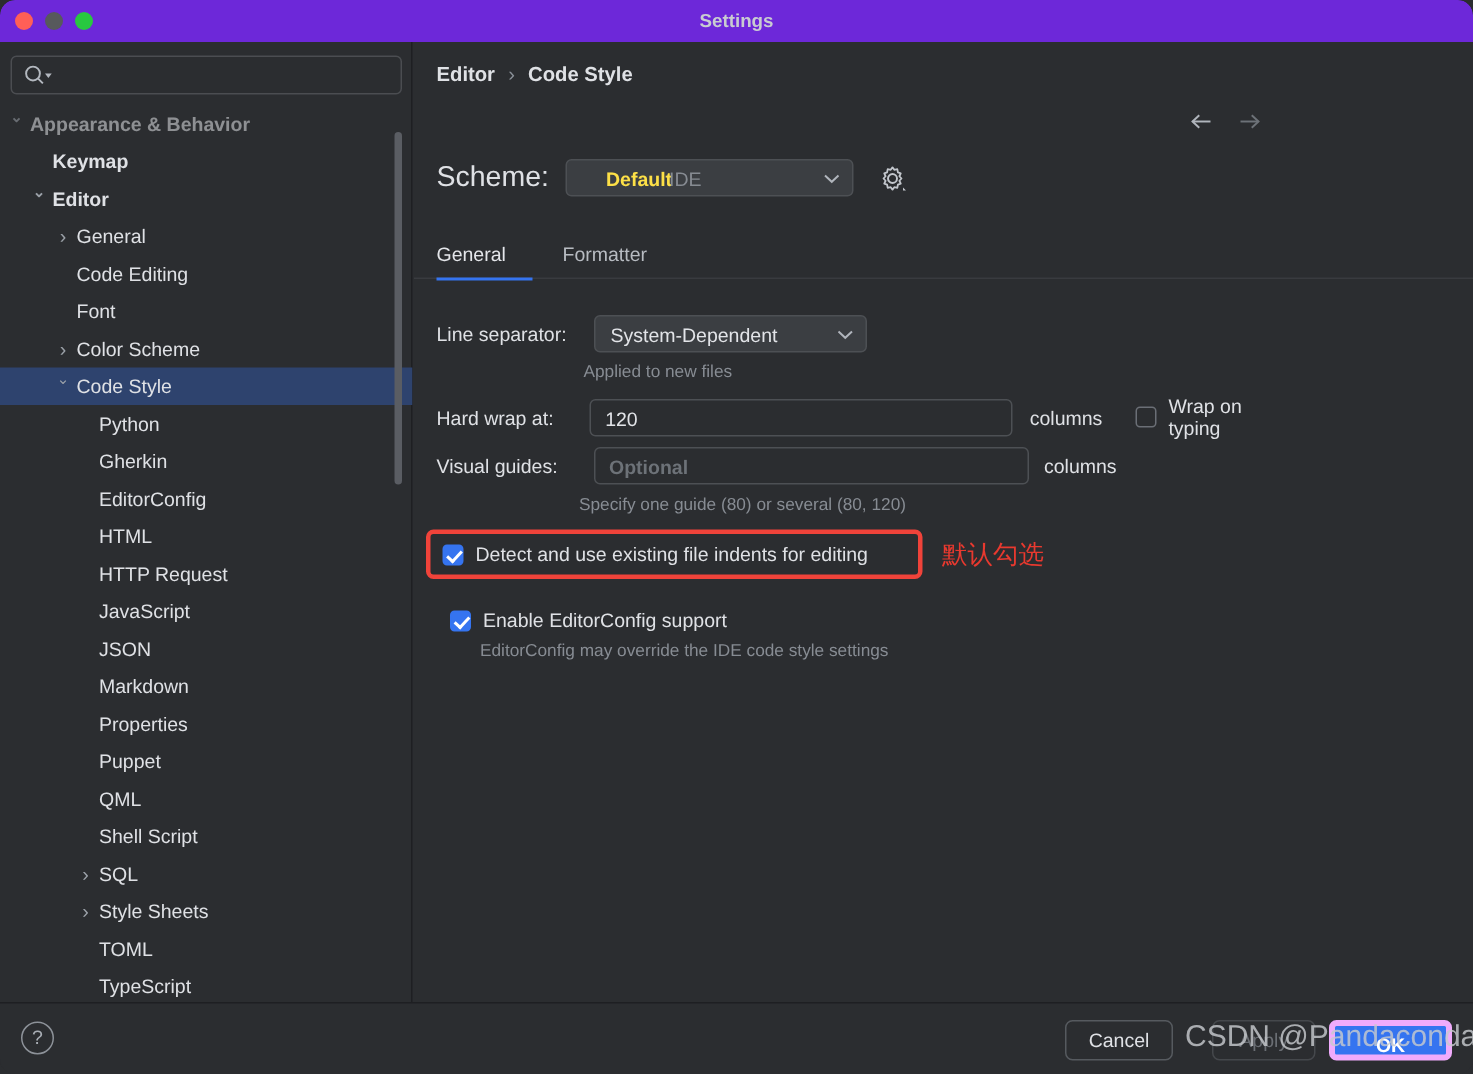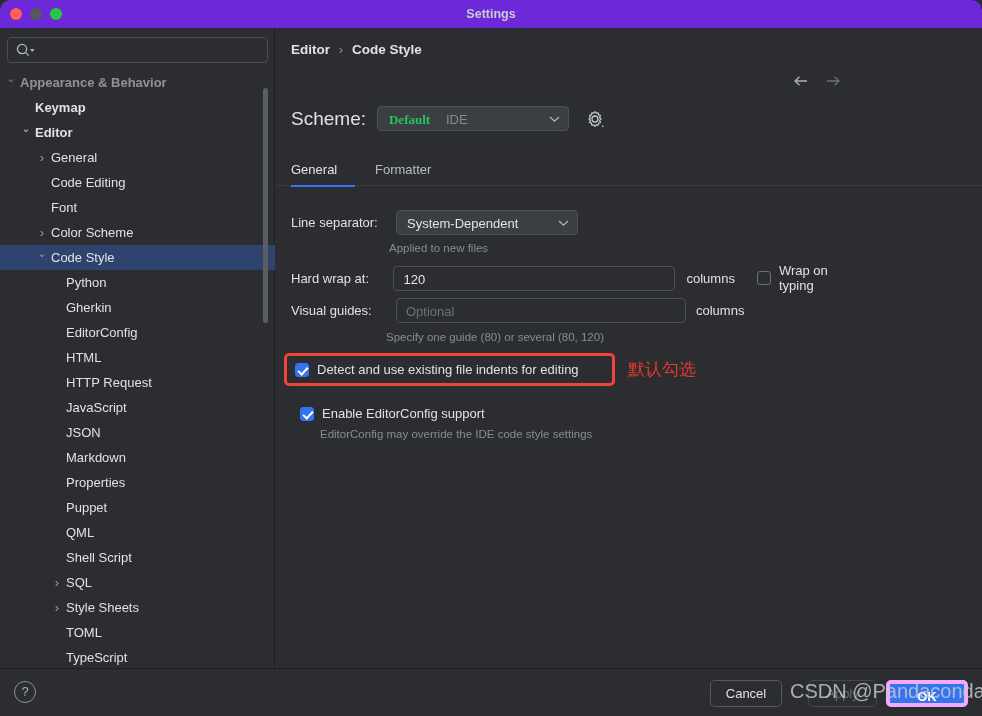--- a/index.html
+++ b/index.html
@@ -91,22 +91,22 @@
   .scheme-row { position: absolute; top: 78px; left: 15px; display: flex; align-items: center; }
   .scheme-label { font-size: 19px; color: #dfe1e5; margin-right: 11px; }
   .scheme-select {
     position: relative;
     width: 192px; height: 25px;
     background: #3b3e42;
     border: 1px solid #4d5054;
     border-radius: 4px;
   }
   .scheme-val {
-    position: absolute; left: 11px; top: 0; line-height: 25px;
-    font-size: 13px; font-weight: bold; color: #22c55e; font-family: Liberation Serif, serif;
+    position: absolute; left: 26px; top: 0; line-height: 25px;
+    font-size: 13px; font-weight: bold; color: #fde047;
   }
   .scheme-sub {
     position: absolute; left: 68px; top: 0; line-height: 25px;
     font-size: 13px; color: #868b92;
   }
   .chev { position: absolute; right: 8px; top: 8px; }
   .gear-btn { margin-left: 16px; width: 20px; height: 20px; }
 
   .tabs {
     position: absolute; top: 128px; left: 0;
@@ -382,21 +382,21 @@
       <div class="textfield" style="width:288px;">
         <span class="tf-val">120</span>
       </div>
       <span class="unit" style="margin-left:12px;">columns</span>
       <div class="cb off" style="margin-left:22px;"></div>
       <span class="cb-label">Wrap on typing</span>
     </div>
 
     <div class="frow" style="top:270px; left:15px;">
       <span class="flabel" style="width:105px;">Visual guides:</span>
-      <div class="textfield" style="width:290px;">
+      <div class="textfield" style="width:290px;font-weight:bold;">
         <span class="tf-ph">Optional</span>
       </div>
       <span class="unit" style="margin-left:10px;">columns</span>
     </div>
     <div class="hint" style="top:303px; left:110px;">Specify one guide (80) or several (80, 120)</div>
 
     <div class="redbox" style="top:325px; left:8px; width:331px; height:33px;"></div>
     <div class="frow" style="top:334px; left:19px;">
       <div class="cb on"></div>
       <span class="cb-label">Detect and use existing file indents for editing</span>

